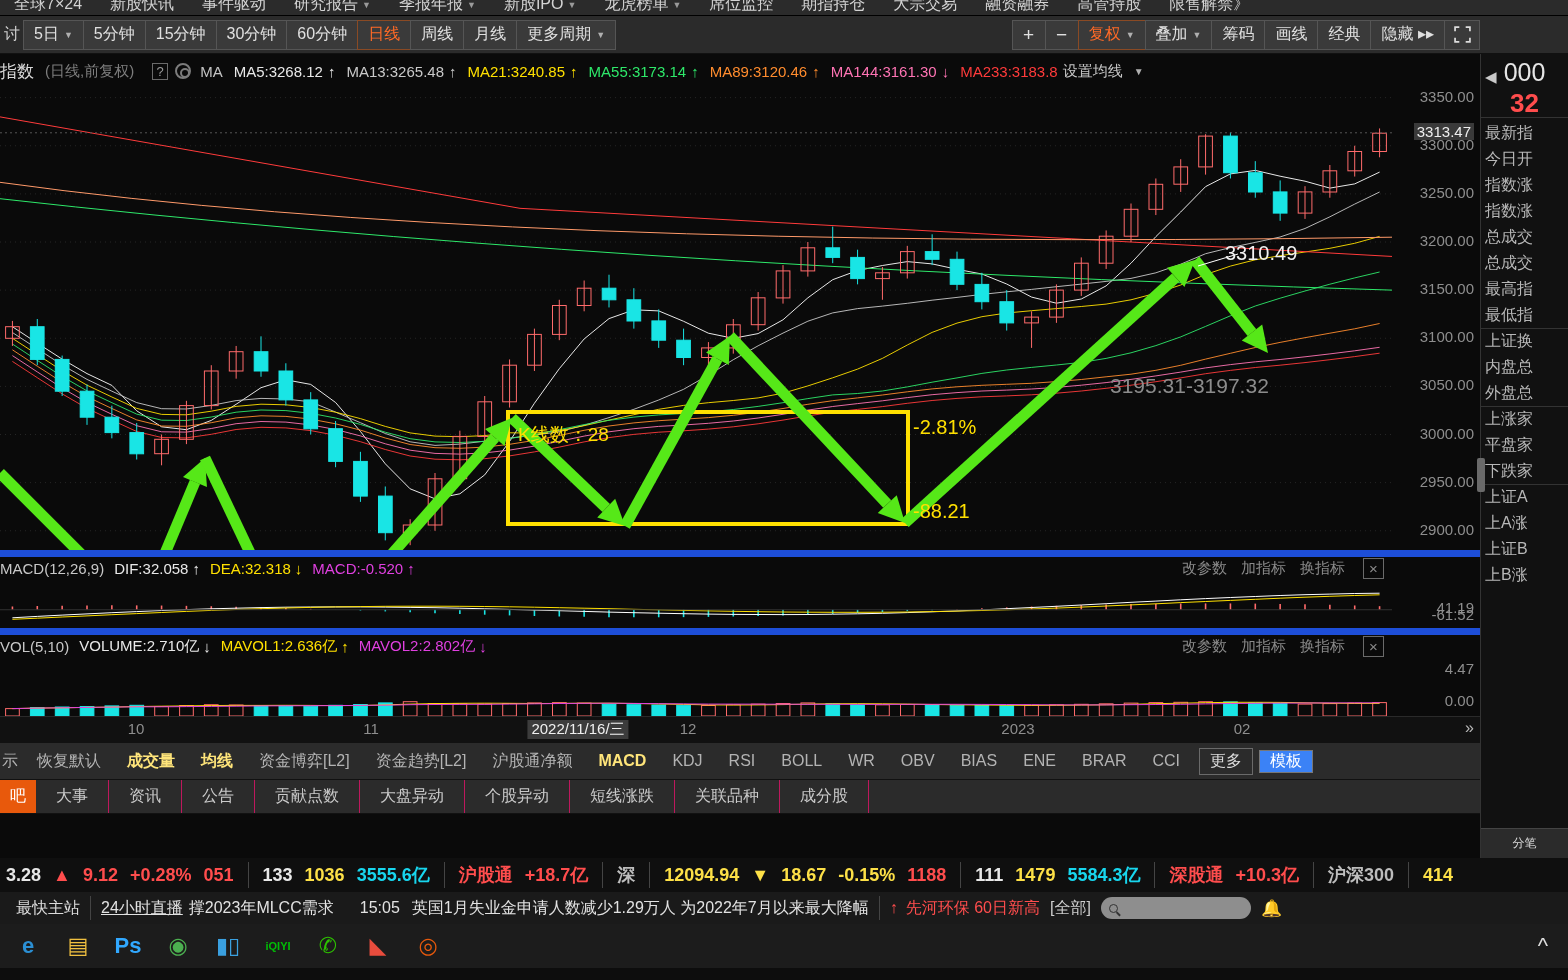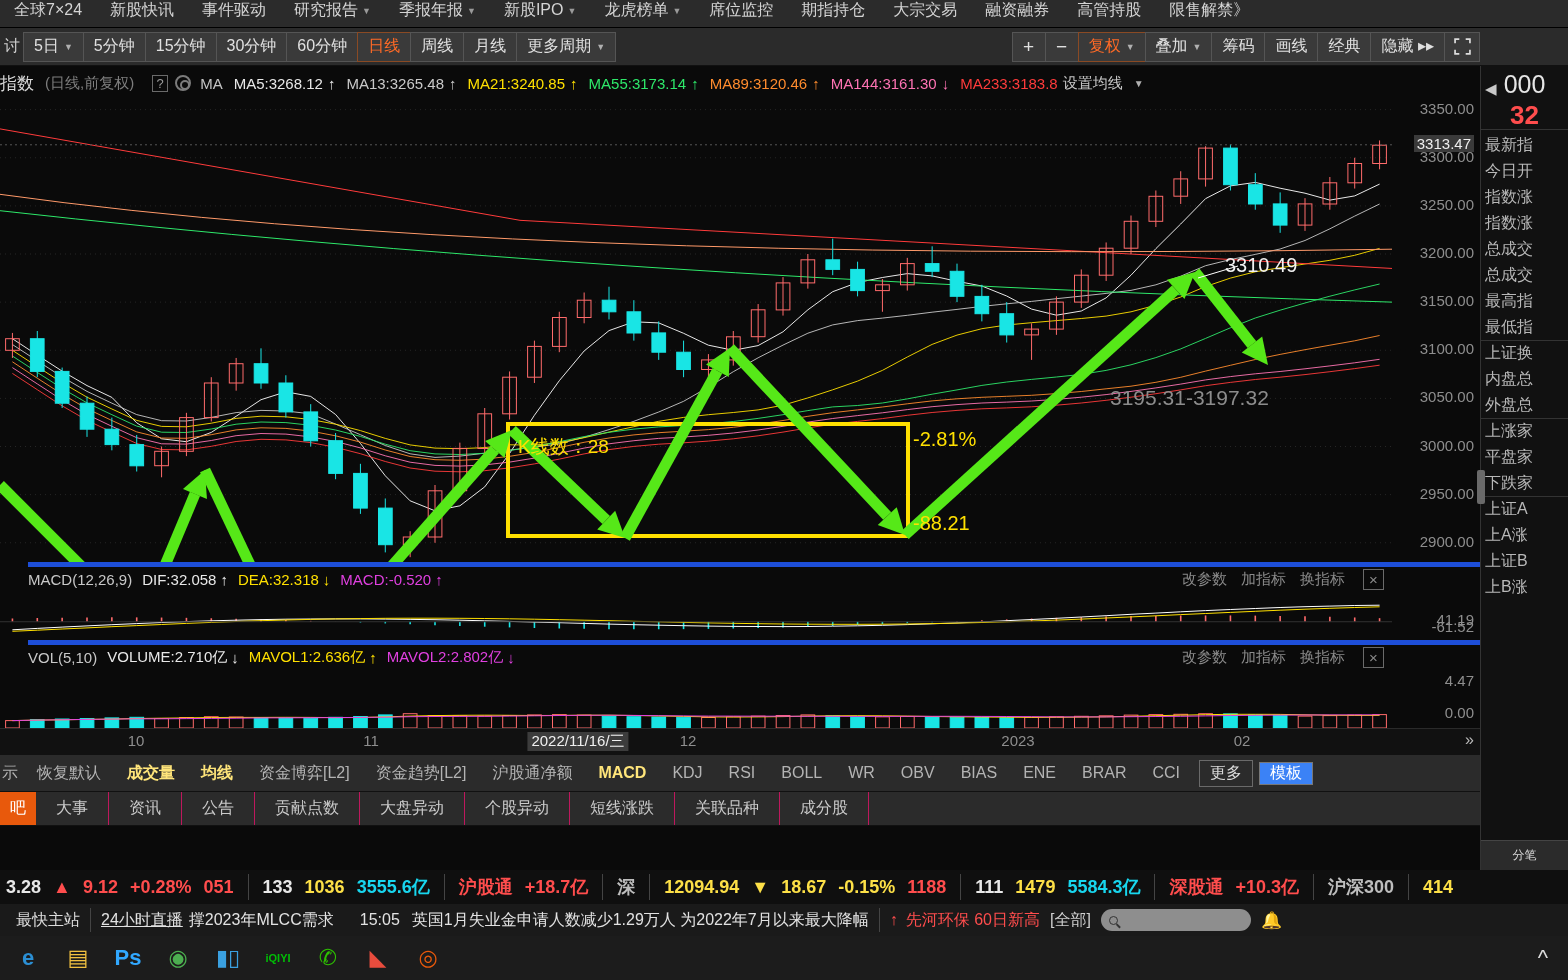--- a/index.html
+++ b/index.html
@@ -2,21 +2,21 @@
 <html><head>
 <meta charset="utf-8">
 <style>
   html,body{margin:0;padding:0;background:#0d0d0d;}
   body{width:1568px;height:980px;overflow:hidden;
        font-family:"Liberation Sans","DejaVu Sans",sans-serif;
        color:#c8c8c8;-webkit-font-smoothing:none;}
   *{box-sizing:border-box;}
 
   
-  .topnav{height:28px;background:#2b2b2b;display:flex;align-items:flex-start;
+  .topnav{height:16px;background:#2b2b2b;display:flex;align-items:flex-end;
           border-bottom:1px solid #000;position:relative;}
   .topnav .ni{color:#d4d4d4;font-size:16px;padding:0 14px;white-space:nowrap;cursor:default;}
   .topnav .ni .car{font-size:9px;color:#9a9a9a;margin-left:4px;vertical-align:middle;}
 
   
   .toolbar{height:38px;background:#2b2b2b;display:flex;align-items:center;
            border-bottom:1px solid #111;position:relative;}
   .tb-left{display:flex;align-items:stretch;height:30px;margin-left:0;}
   .tbtn{min-width:52px;height:30px;display:flex;align-items:center;justify-content:center;
         background:#3a3a3a;border:1px solid #555;margin-left:-1px;color:#e0e0e0;
@@ -56,21 +56,21 @@
 
   
   .ann{position:absolute;white-space:nowrap;font-size:20px;}
   .ann.white{color:#f2f2f2;}
   .ann.yellow{color:#ffe000;}
   .ann.gray{color:#8c8c8c;font-size:21px;}
   .klabel{position:absolute;color:#ffe000;font-size:19px;white-space:nowrap;}
 
   
   .subhdr{height:30px;background:#0a0a0a;display:flex;align-items:center;
-          font-size:15px;white-space:nowrap;position:relative;border-top:5px solid #1d4ed8;margin-left:28px;}
+          font-size:15px;white-space:nowrap;position:relative;border-top:7px solid #1d4ed8;}
   .subhdr .seg{margin-right:10px;}
   .subtools{position:absolute;right:96px;display:flex;align-items:center;gap:14px;}
   .subtools span{color:#8a8a8a;font-size:15px;}
   .xbtn{width:21px;height:21px;border:1px solid #6a6a6a;color:#9a9a9a;font-size:14px;
         display:flex;align-items:center;justify-content:center;margin-left:4px;}
   .panel{position:relative;background:#0a0a0a;overflow:hidden;}
   .pvals{position:absolute;right:6px;color:#8e8e8e;font-size:15px;}
 
   
   .dateaxis{height:26px;position:relative;background:#111;border-top:1px solid #2a2a2a;}

